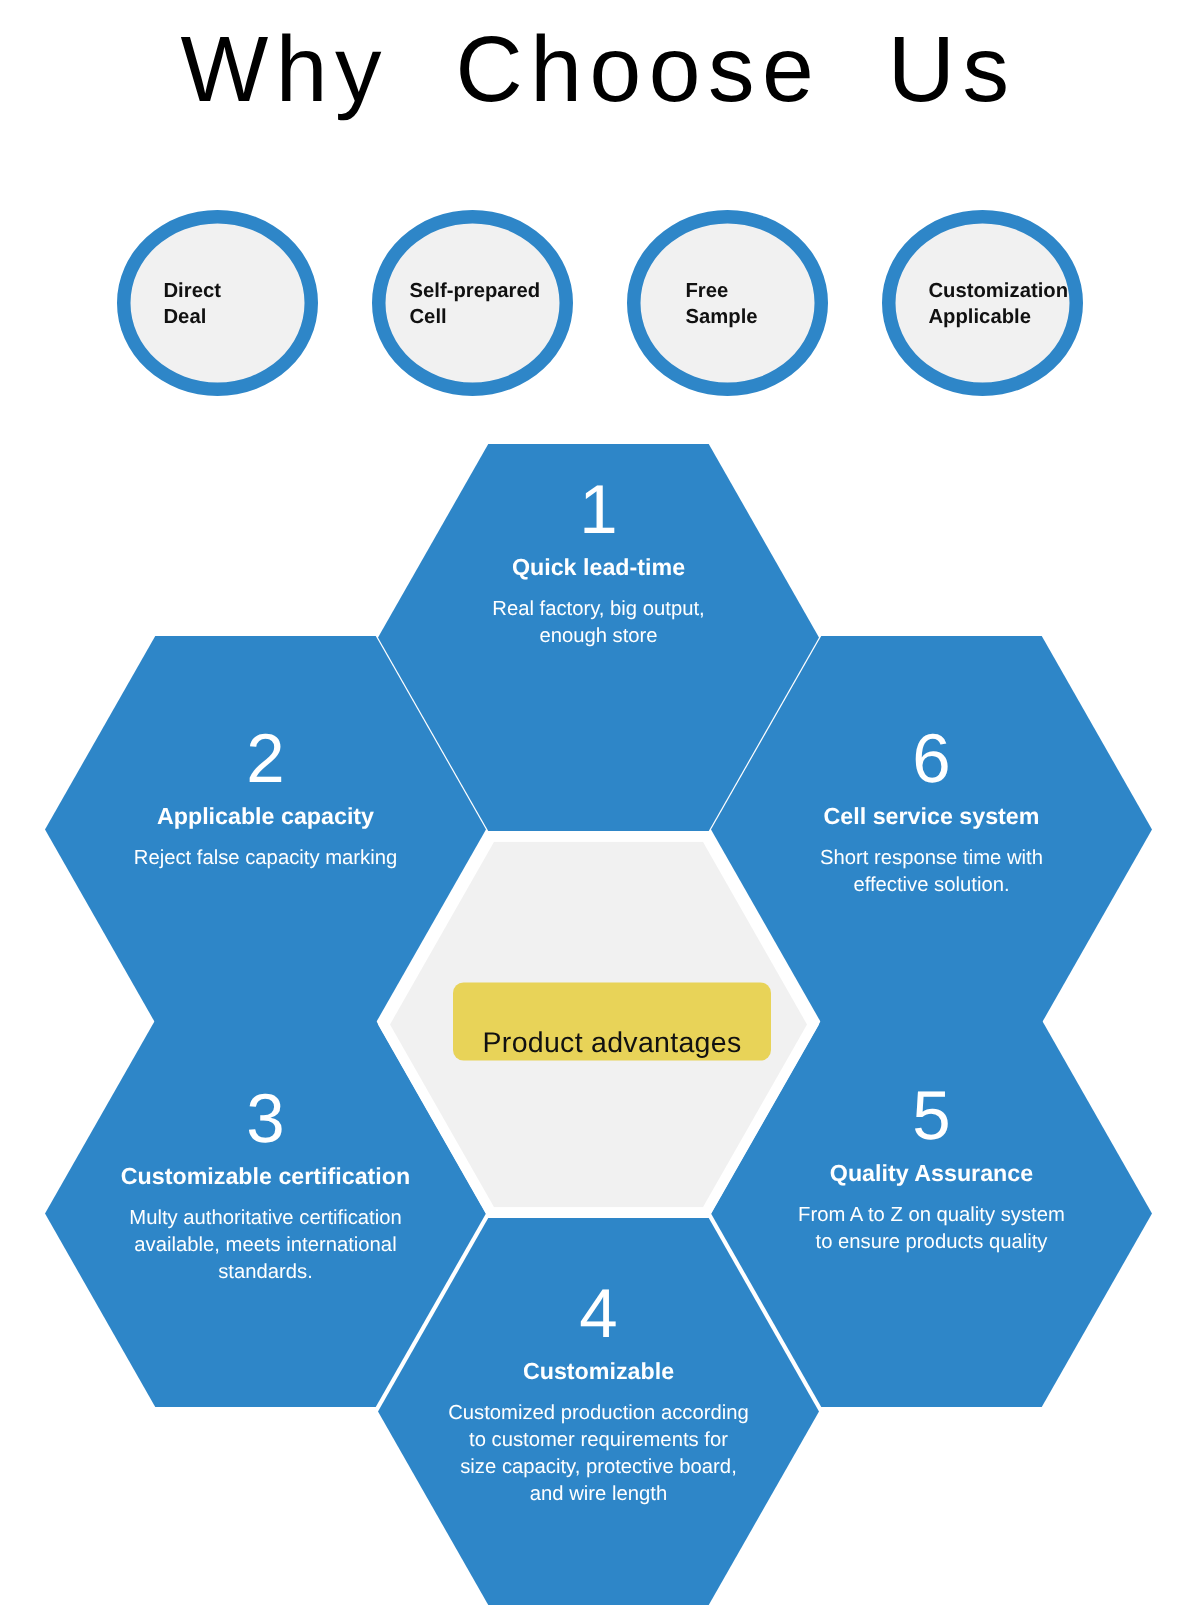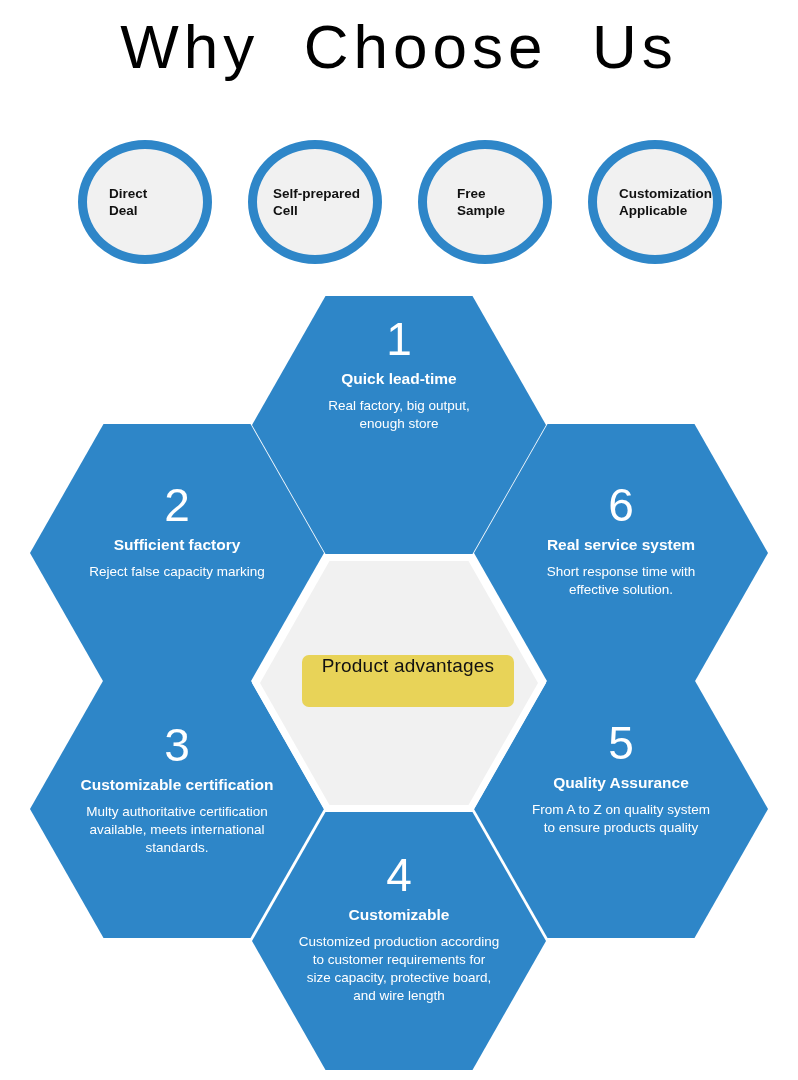--- a/index.html
+++ b/index.html
@@ -125,21 +125,21 @@
     background:#f1f1f1;
     -webkit-clip-path:polygon(25% 0%, 75% 0%, 100% 50%, 75% 100%, 25% 100%, 0% 50%);
     clip-path:polygon(25% 0%, 75% 0%, 100% 50%, 75% 100%, 25% 100%, 0% 50%);
   }
   #center-chip{
     position:absolute;
     left:42px; top:94px;
     width:212px; height:52px;
     background:#E8D358;
     border-radius:7px;
-    display:flex; align-items:flex-start; justify-content:center;
+    display:flex; align-items:flex-end; justify-content:center;
   }
   #center-chip-label{
     font-size:19px;
     font-weight:400;
     color:#111111;
     letter-spacing:0.2px;
   }
 </style>
 </head>
 <body>
@@ -163,29 +163,29 @@
   <div id="badge-3" class="badge">
     <div class="badge-label">Customization
 Applicable</div>
   </div>
 
   <div id="comb">
 
     <div id="hex-2" class="hex">
       <div class="hex-inner">
         <div class="hex-num">2</div>
-        <div class="hex-title">Sufficient factory</div>
+        <div class="hex-title">Applicable capacity</div>
         <div class="hex-desc">Reject false capacity marking</div>
       </div>
     </div>
 
     <div id="hex-6" class="hex">
       <div class="hex-inner">
         <div class="hex-num">6</div>
-        <div class="hex-title">Real service system</div>
+        <div class="hex-title">Cell service system</div>
         <div class="hex-desc">Short response time with
 effective solution.</div>
       </div>
     </div>
 
     <div id="hex-3" class="hex">
       <div class="hex-inner">
         <div class="hex-num">3</div>
         <div class="hex-title">Customizable certification</div>
         <div class="hex-desc">Multy authoritative certification

